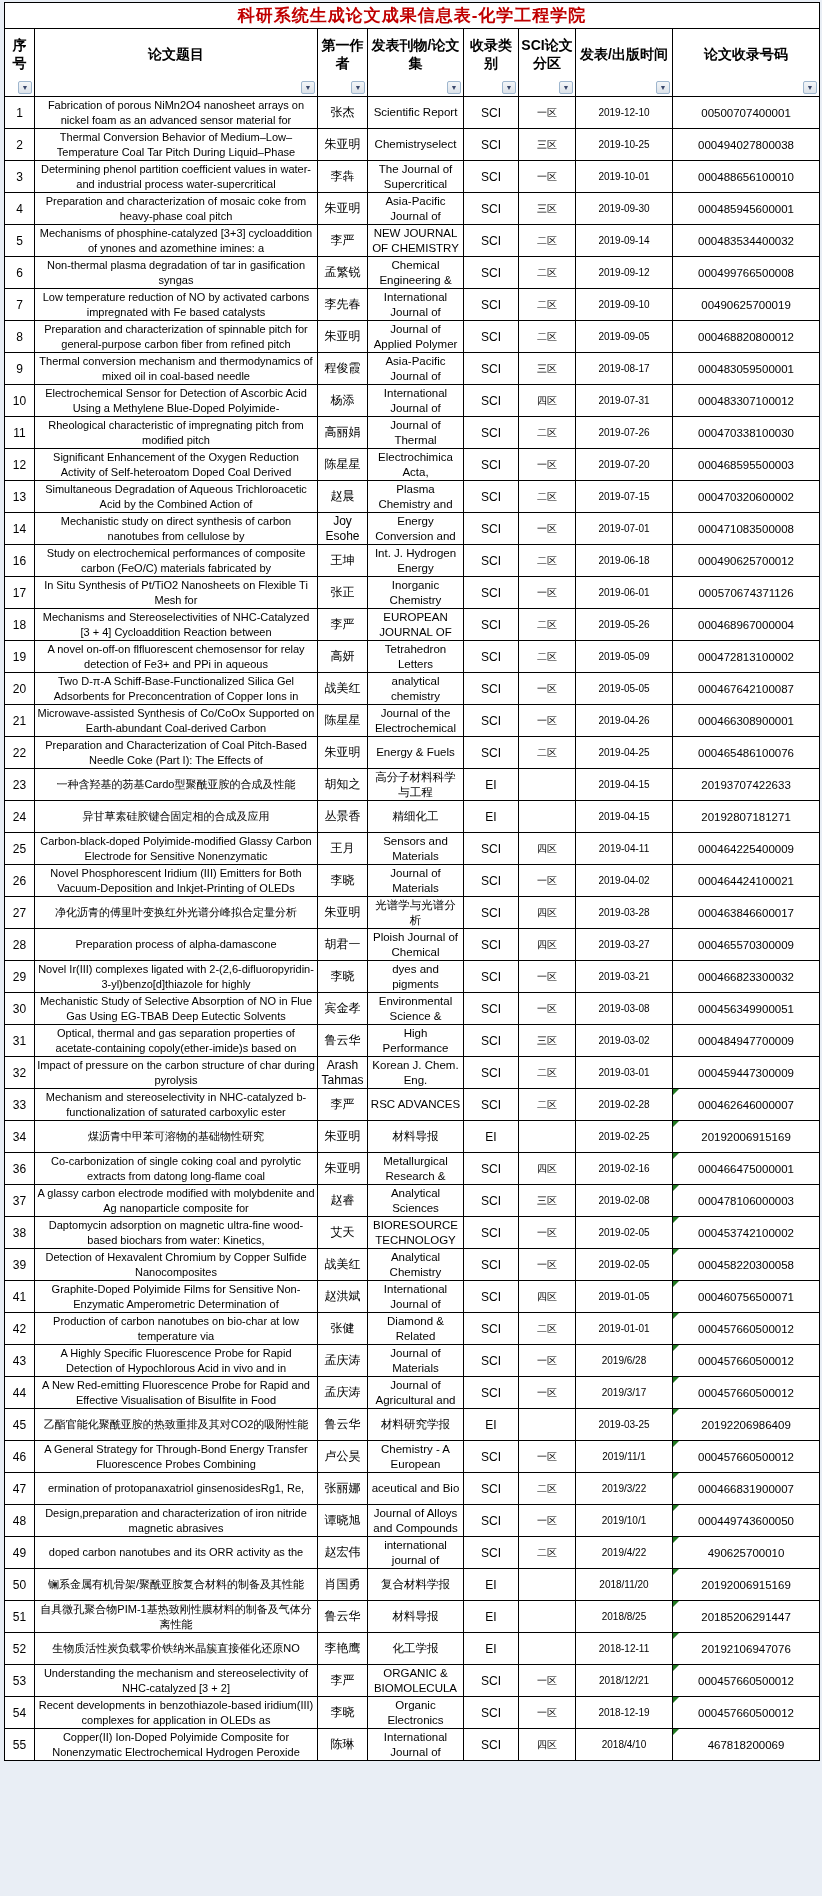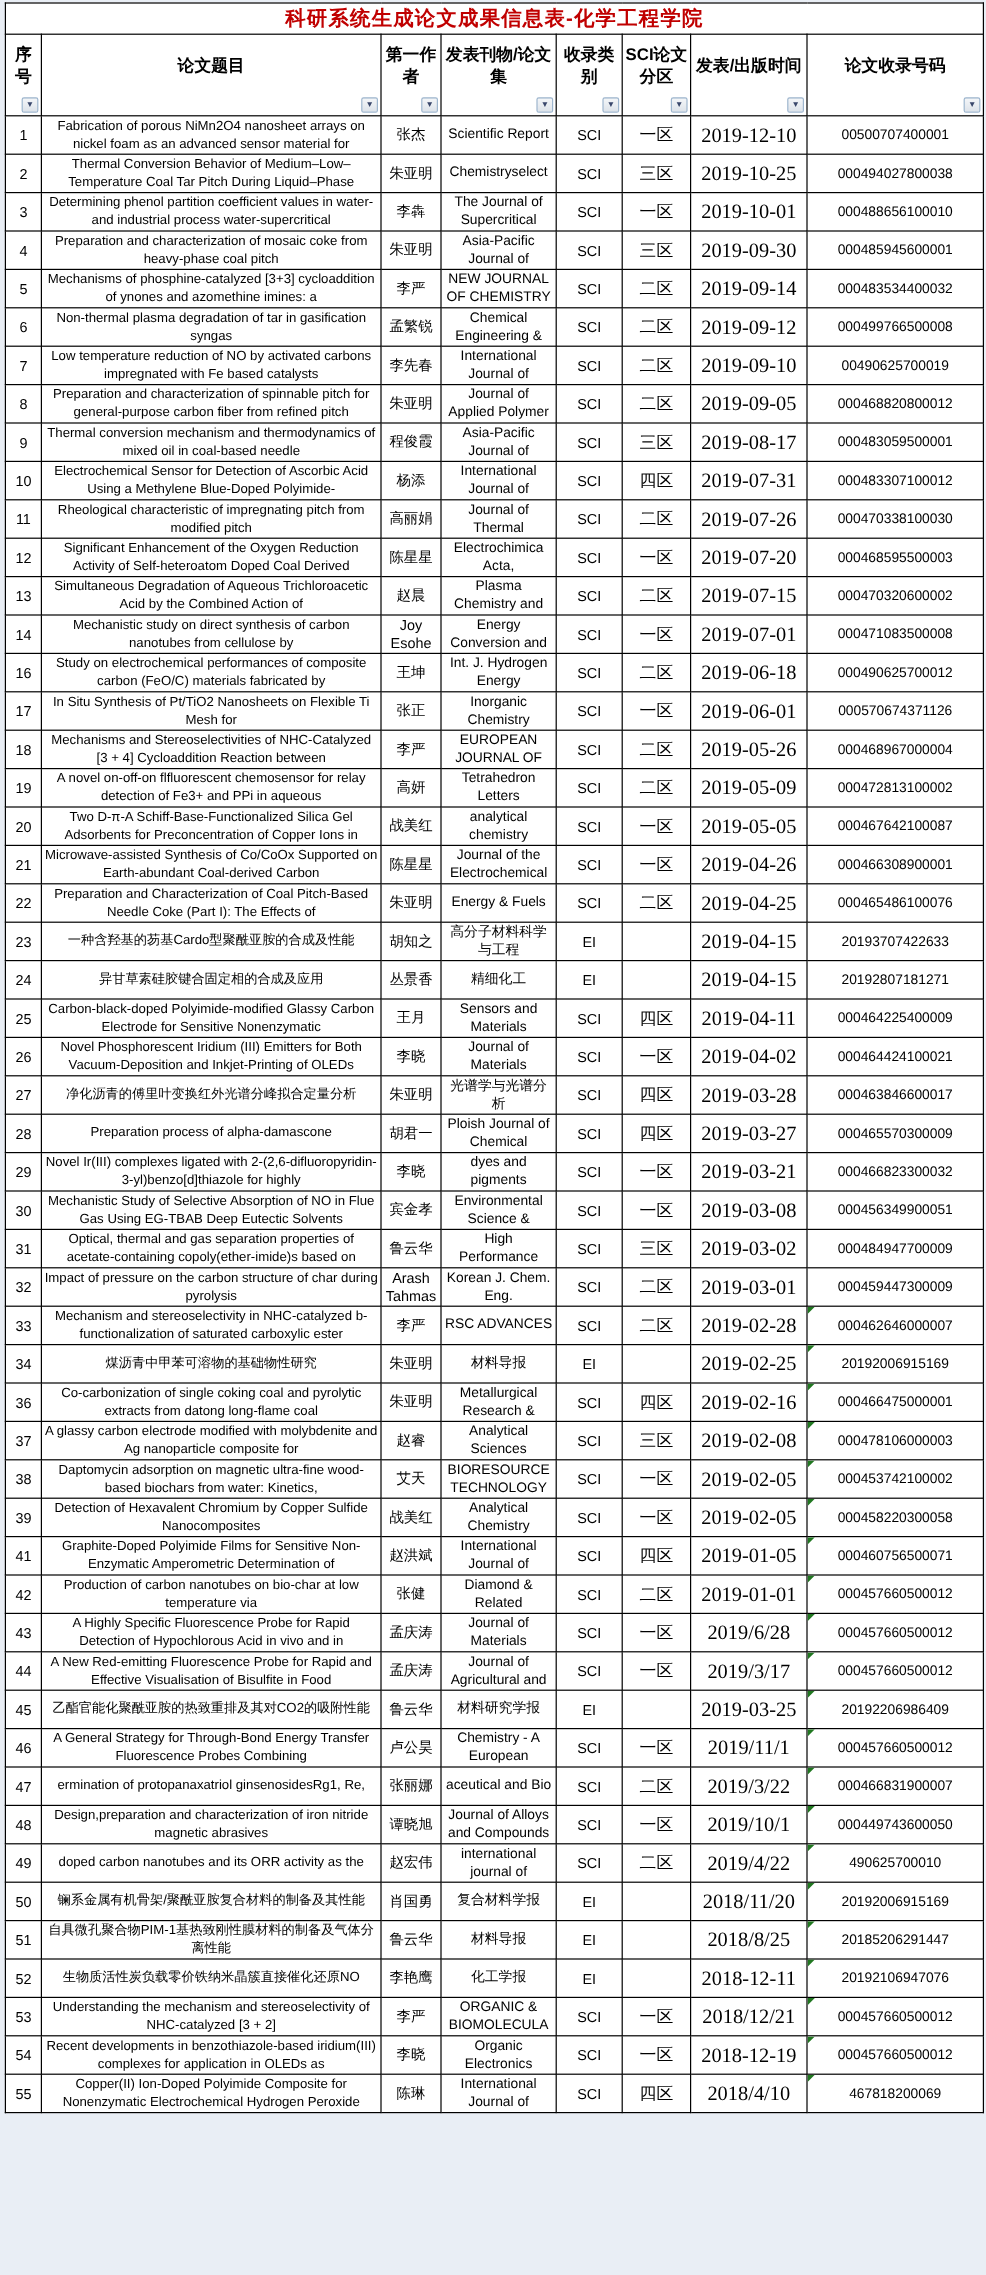--- a/index.html
+++ b/index.html
@@ -56,22 +56,22 @@
     display: flex;
     align-items: center;
     justify-content: center;
   }
   tbody.rows tr { height: 32px; }
   td.seq-cell   { font-size: 12px; }
   td.title-cell { font-size: 11px; line-height: 1.3; }
   td.author-cell{ font-size: 12px; line-height: 1.2; }
   td.journal-cell{ font-size: 11.5px; line-height: 1.25; }
   td.cat-cell   { font-size: 12px; }
-  td.zone-cell  { font-size: 14px; }
-  td.date-cell  { font-size: 17px; font-family: Liberation Serif, serif; }
+  td.zone-cell  { font-size: 10px; }
+  td.date-cell  { font-size: 10px; }
   td.code-cell  { font-size: 11.5px; }
   .corner {
     display: none;
     position: absolute;
     top: 0; left: 0;
     width: 0; height: 0;
     border-top: 6px solid #217821;
     border-right: 6px solid transparent;
   }
   td.mark .corner { display: block; }

